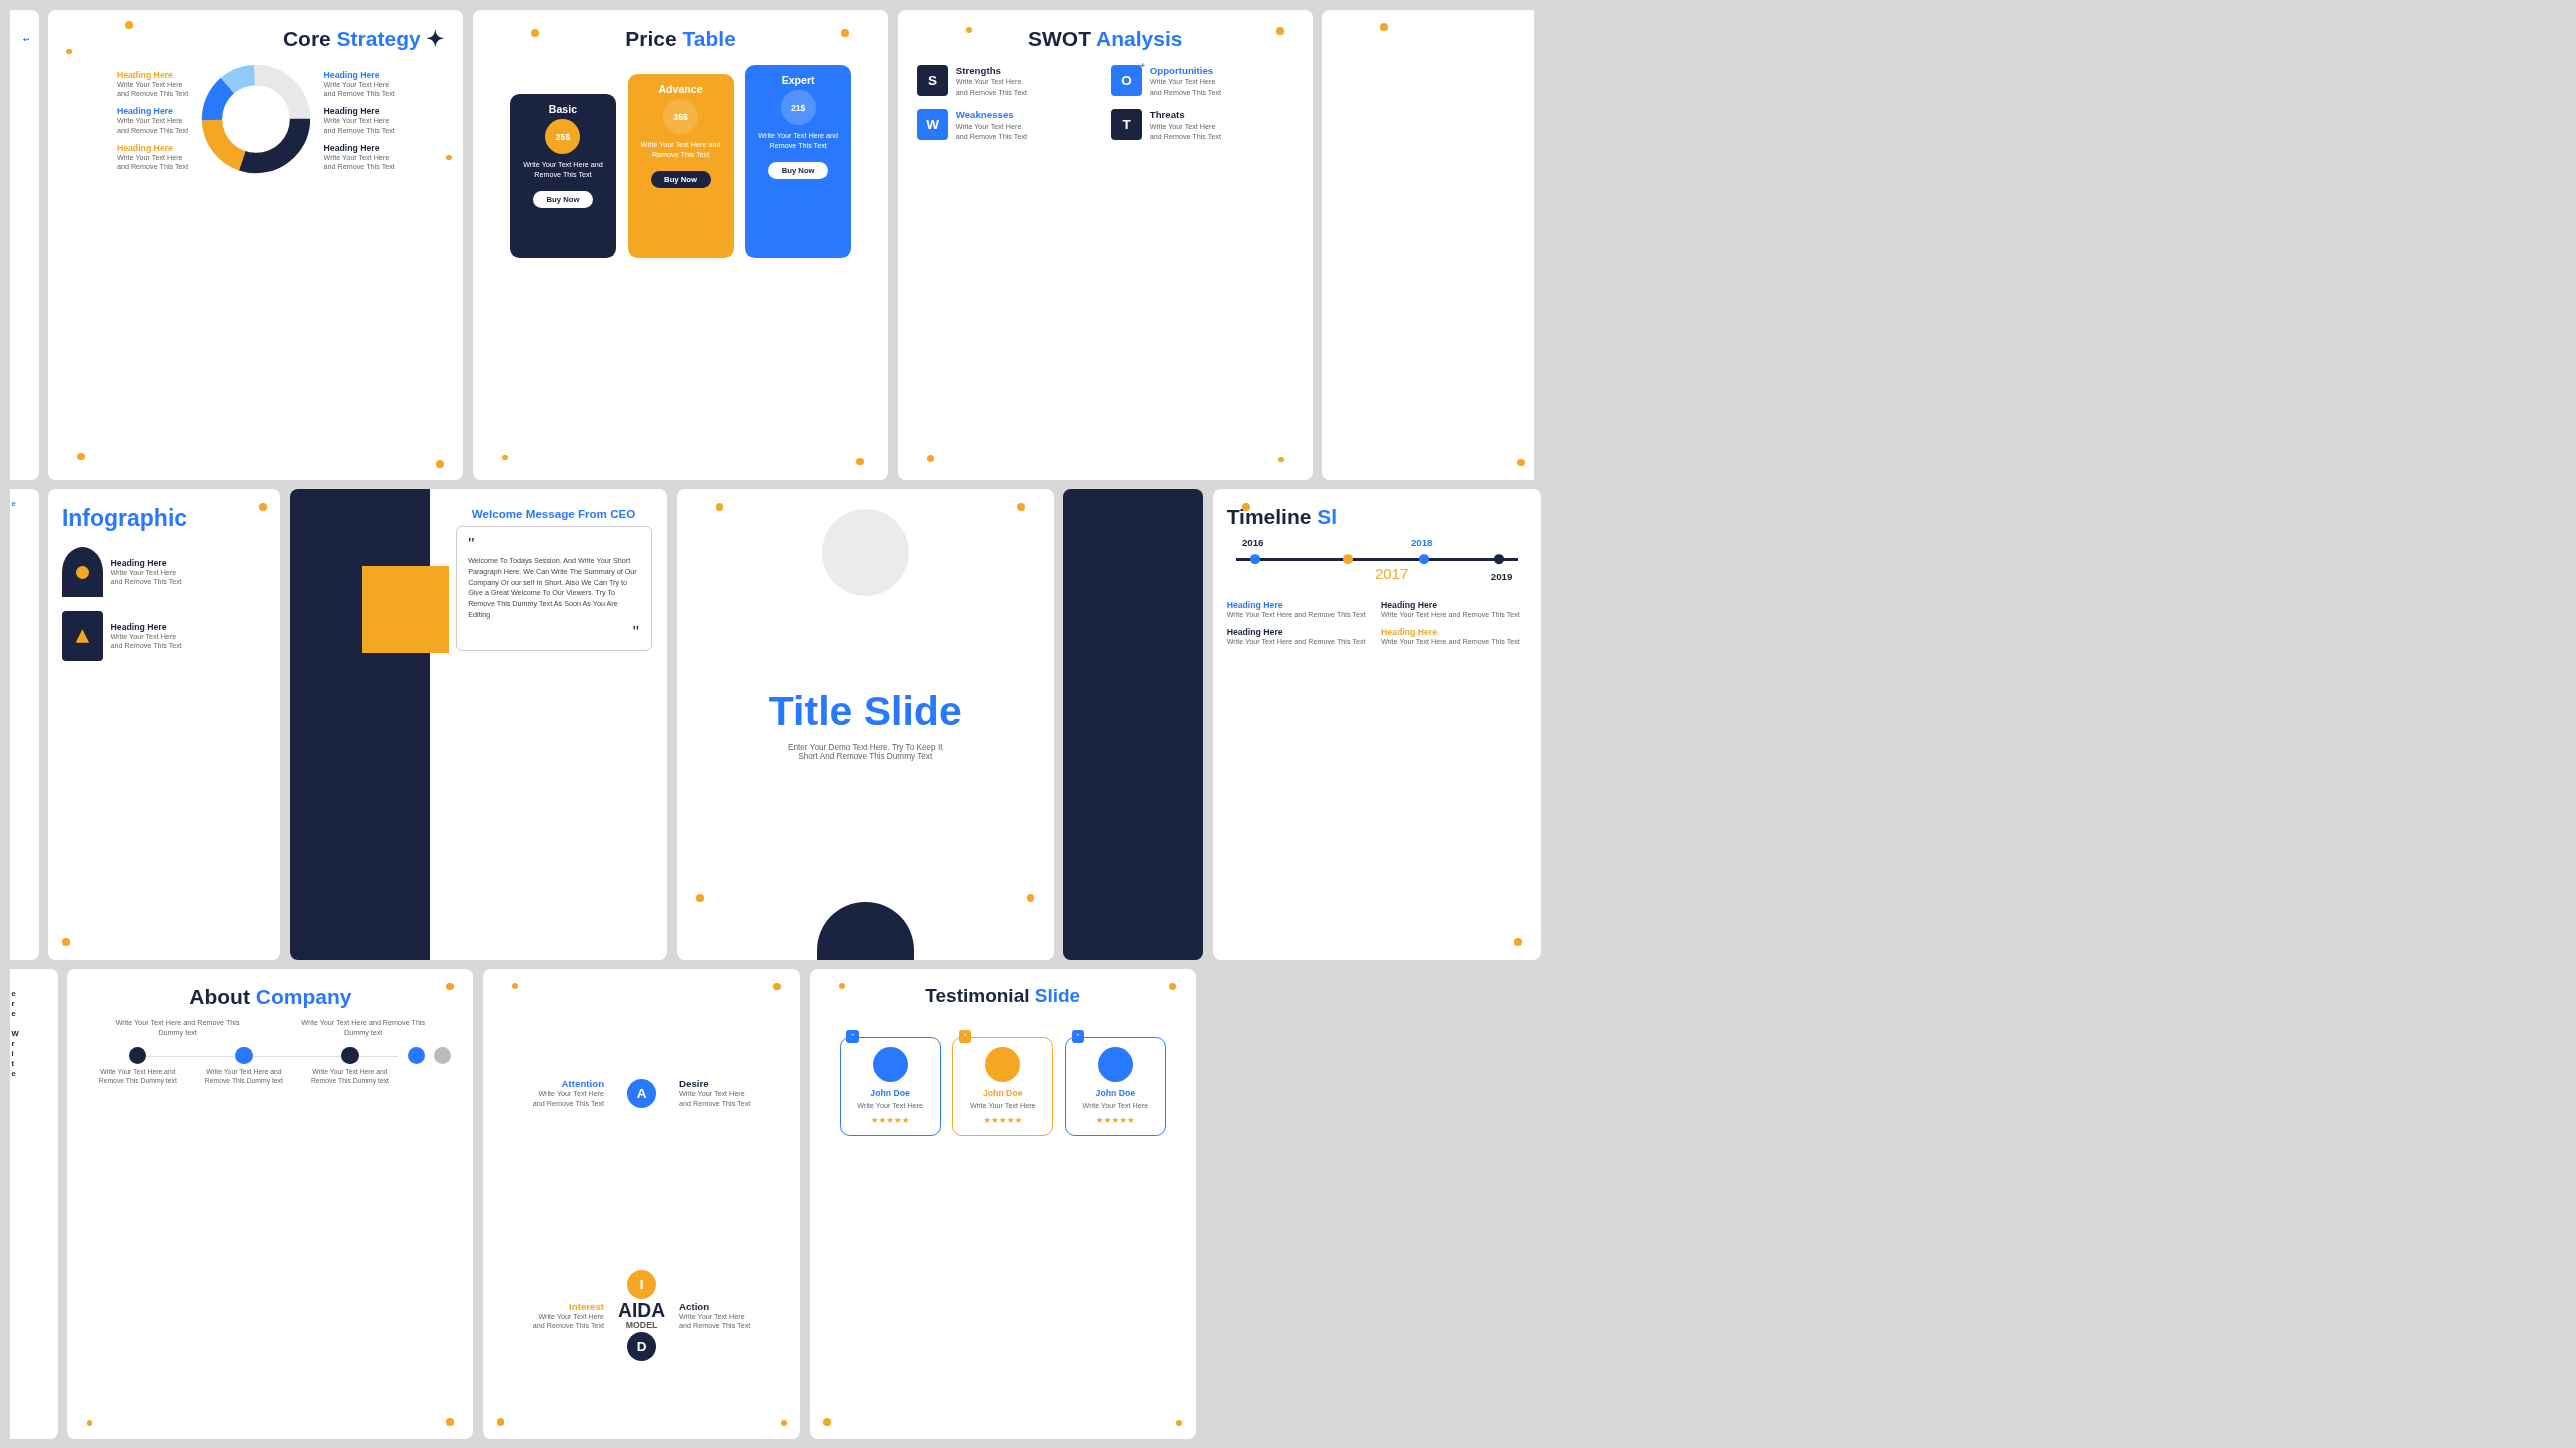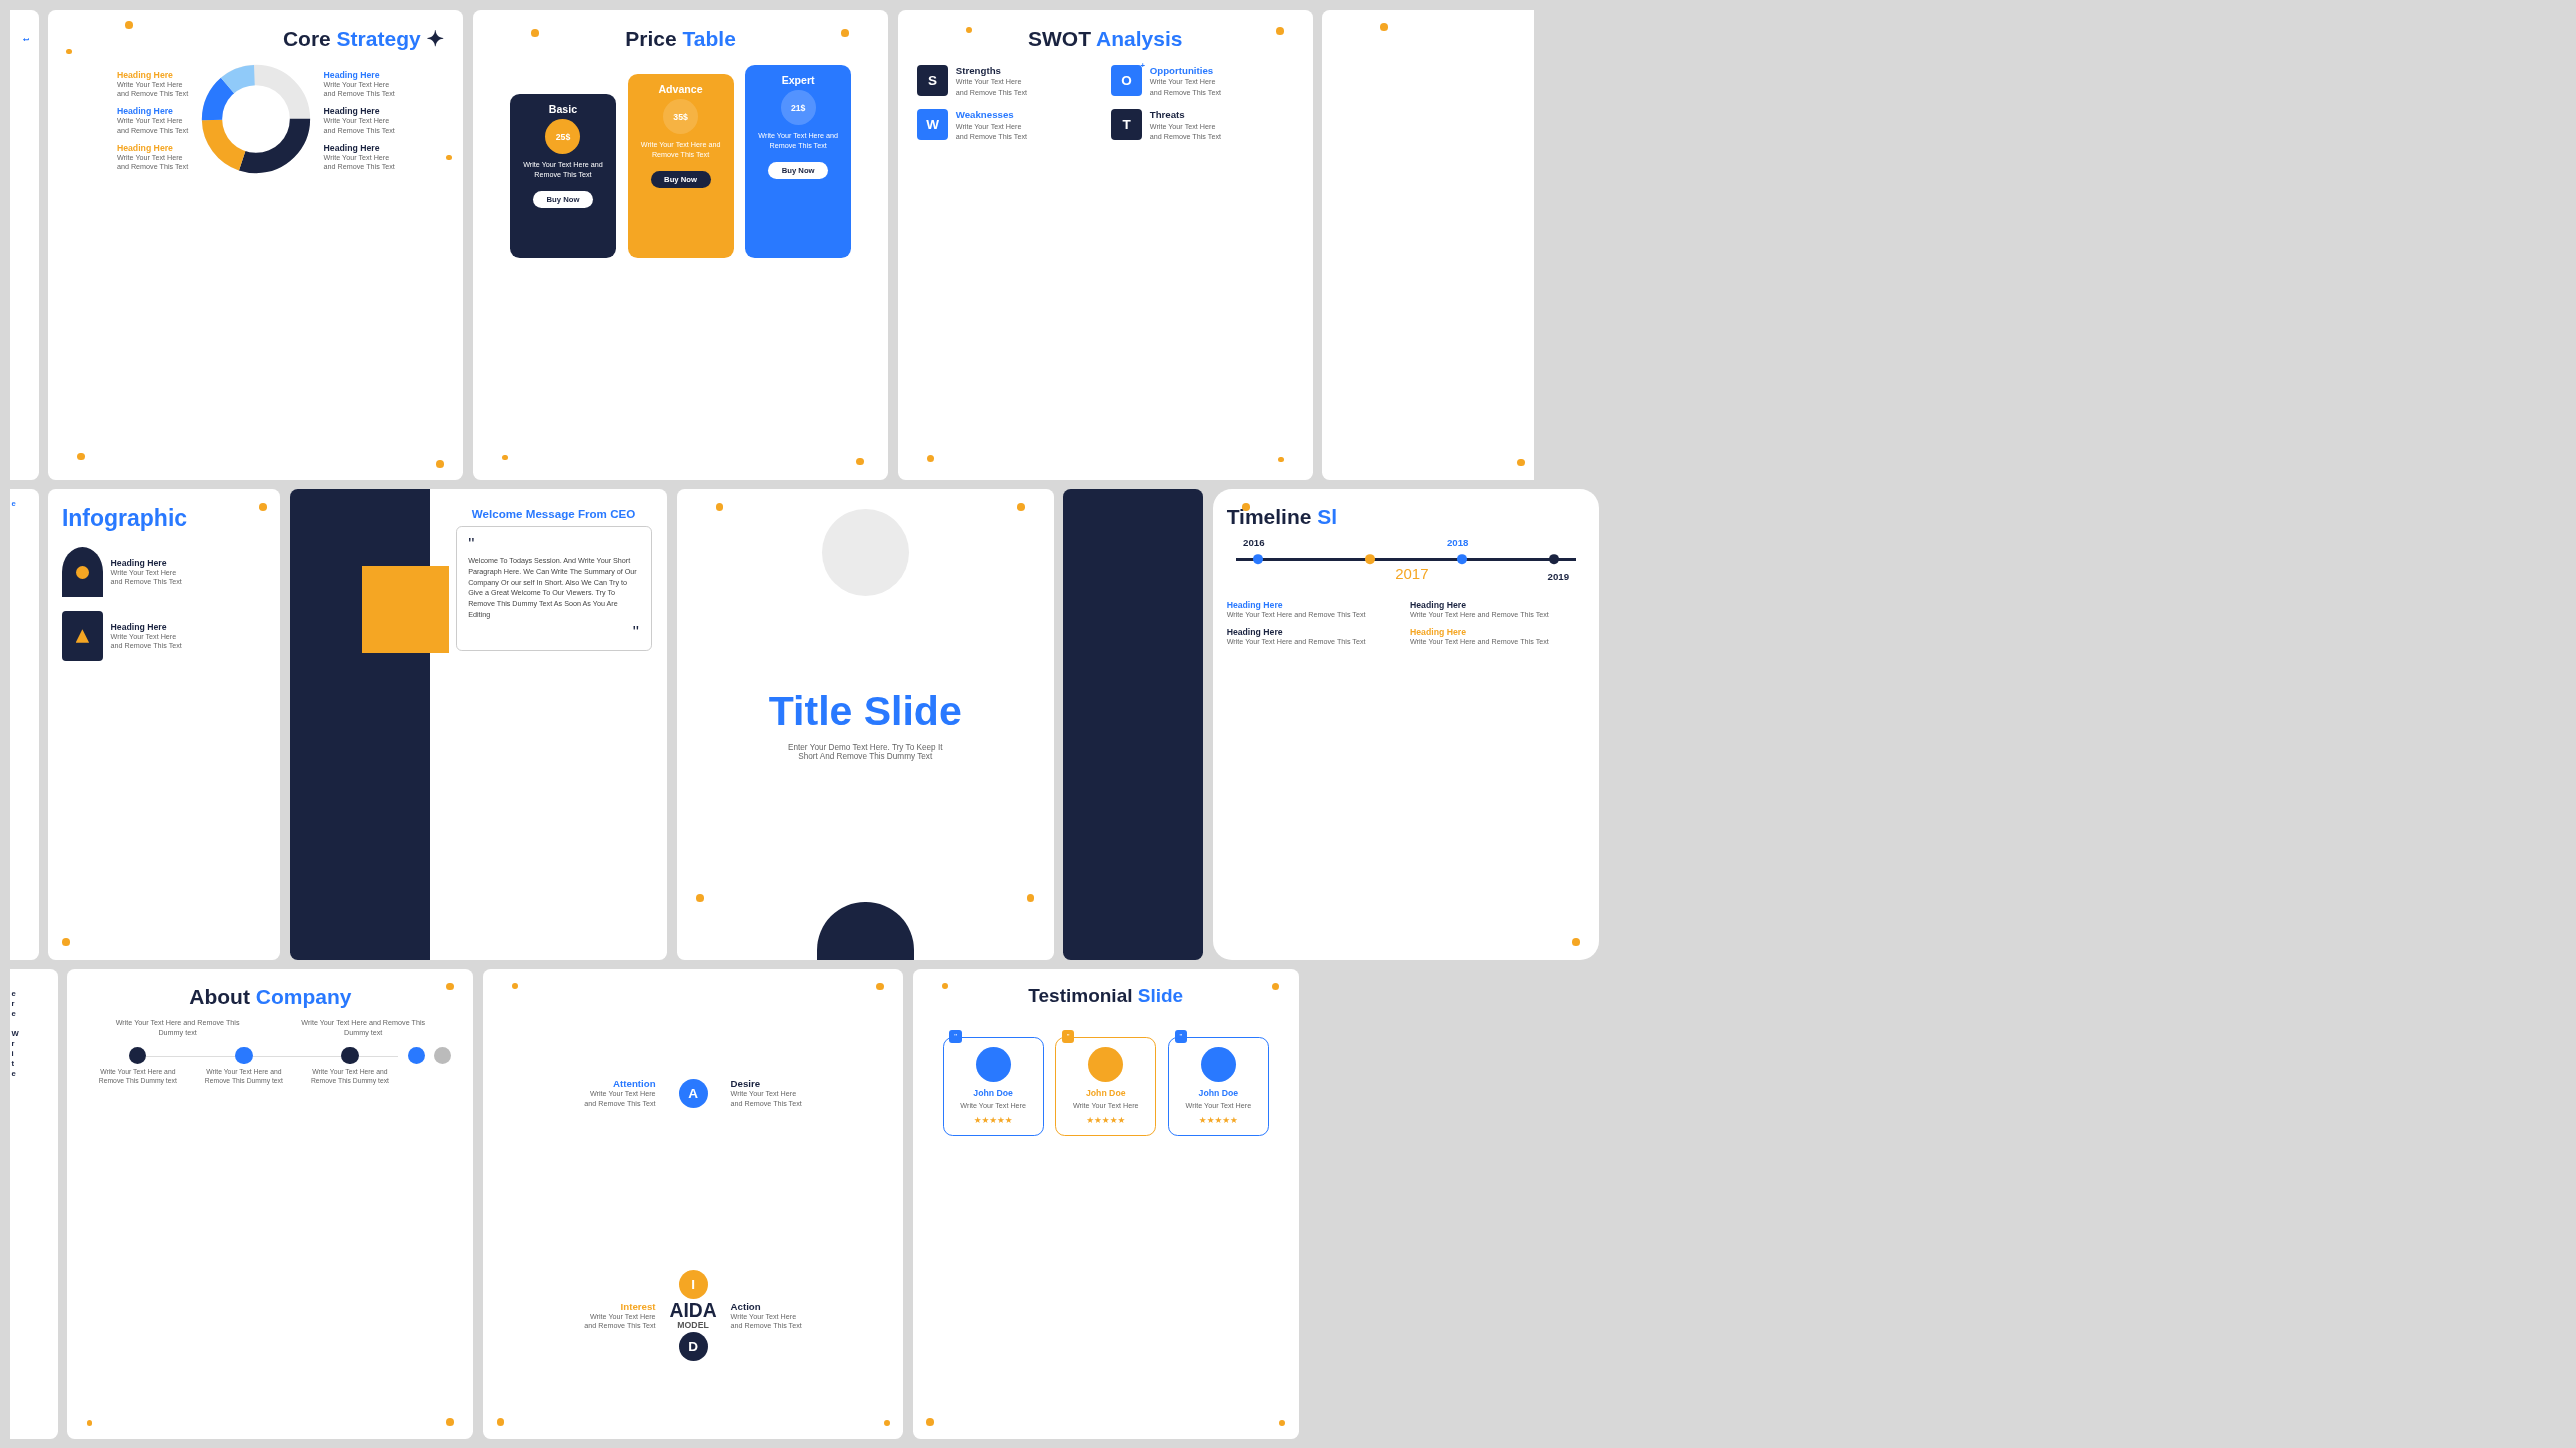--- a/index.html
+++ b/index.html
@@ -344,21 +344,21 @@
       <div class="dot-gold" style="bottom:58px;left:19.3px;"></div>
       <div class="dot-gold" style="bottom:58px;right:19.3px;"></div>
       <h1 style="font-size:41px;font-weight:900;color:#2979ff;z-index:1;position:relative;margin-bottom:7.7px;">Title Slide</h1>
       <p style="font-size:8.2px;color:#666;text-align:center;z-index:1;position:relative;">Enter Your Demo Text Here. Try To Keep It<br>Short And Remove This Dummy Text</p>
       <div style="position:absolute;bottom:0;width:97px;height:58px;background:#1a2340;border-radius:48px 48px 0 0;"></div>
     </div>
 
     <div style="width:140px;background:#1a2340;border-radius:7.7px;flex-shrink:0;">
     </div>
 
-    <div style="width:386px;background:white;border-radius:19px;padding:15.5px 13.5px;position:relative;flex-shrink:0;overflow:hidden;">
+    <div style="width:328px;background:white;border-radius:8px;padding:15.5px 13.5px;position:relative;flex-shrink:0;overflow:hidden;">
       <div class="dot-gold" style="top:13.5px;left:29px;"></div>
       <div class="dot-gold" style="bottom:13.5px;right:19.3px;"></div>
       <h2 style="font-size:21px;font-weight:900;color:#1a2340;">Timeline <span style="color:#2979ff">Sl</span></h2>
       <div style="position:relative;margin:29px 9.7px;">
         <div style="height:2.9px;background:#1a2340;position:relative;">
           <div style="position:absolute;left:5%;top:50%;transform:translateY(-50%);width:9.7px;height:9.7px;border-radius:50%;background:#2979ff;"></div>
           <div style="position:absolute;left:38%;top:50%;transform:translateY(-50%);width:9.7px;height:9.7px;border-radius:50%;background:#f5a623;"></div>
           <div style="position:absolute;left:65%;top:50%;transform:translateY(-50%);width:9.7px;height:9.7px;border-radius:50%;background:#2979ff;"></div>
           <div style="position:absolute;right:5%;top:50%;transform:translateY(-50%);width:9.7px;height:9.7px;border-radius:50%;background:#1a2340;"></div>
         </div>
@@ -422,21 +422,21 @@
           <div style="display:flex;flex-direction:column;align-items:center;gap:3.9px;">
             <div style="width:17.4px;height:17.4px;border-radius:50%;background:#2979ff;"></div>
           </div>
           <div style="display:flex;flex-direction:column;align-items:center;gap:3.9px;">
             <div style="width:17.4px;height:17.4px;border-radius:50%;background:#bbb;"></div>
           </div>
         </div>
       </div>
     </div>
 
-    <div style="width:420px;background:white;border-radius:7.7px;padding:15.5px 17.4px;position:relative;flex-shrink:0;">
+    <div style="width:317px;background:white;border-radius:7.7px;padding:15.5px 17.4px;position:relative;flex-shrink:0;">
       <div class="dot-gold" style="top:13.5px;left:29px;width:5.8px;height:5.8px;"></div>
       <div class="dot-gold" style="top:13.5px;right:19.3px;"></div>
       <div class="dot-gold" style="bottom:13.5px;left:13.5px;"></div>
       <div class="dot-gold" style="bottom:13.5px;right:13.5px;width:5.8px;height:5.8px;"></div>
 
       <div style="display:grid;grid-template-columns:1fr 48px 1fr;grid-template-rows:1fr 1fr;gap:5.8px;align-items:center;height:100%;">
 
         <div style="text-align:right;padding-right:7.7px;">
           <div style="font-weight:700;font-size:9.7px;color:#2979ff;">Attention</div>
           <div style="font-size:7.2px;color:#666;line-height:1.3;">Write Your Text Here<br>and Remove This Text</div>

